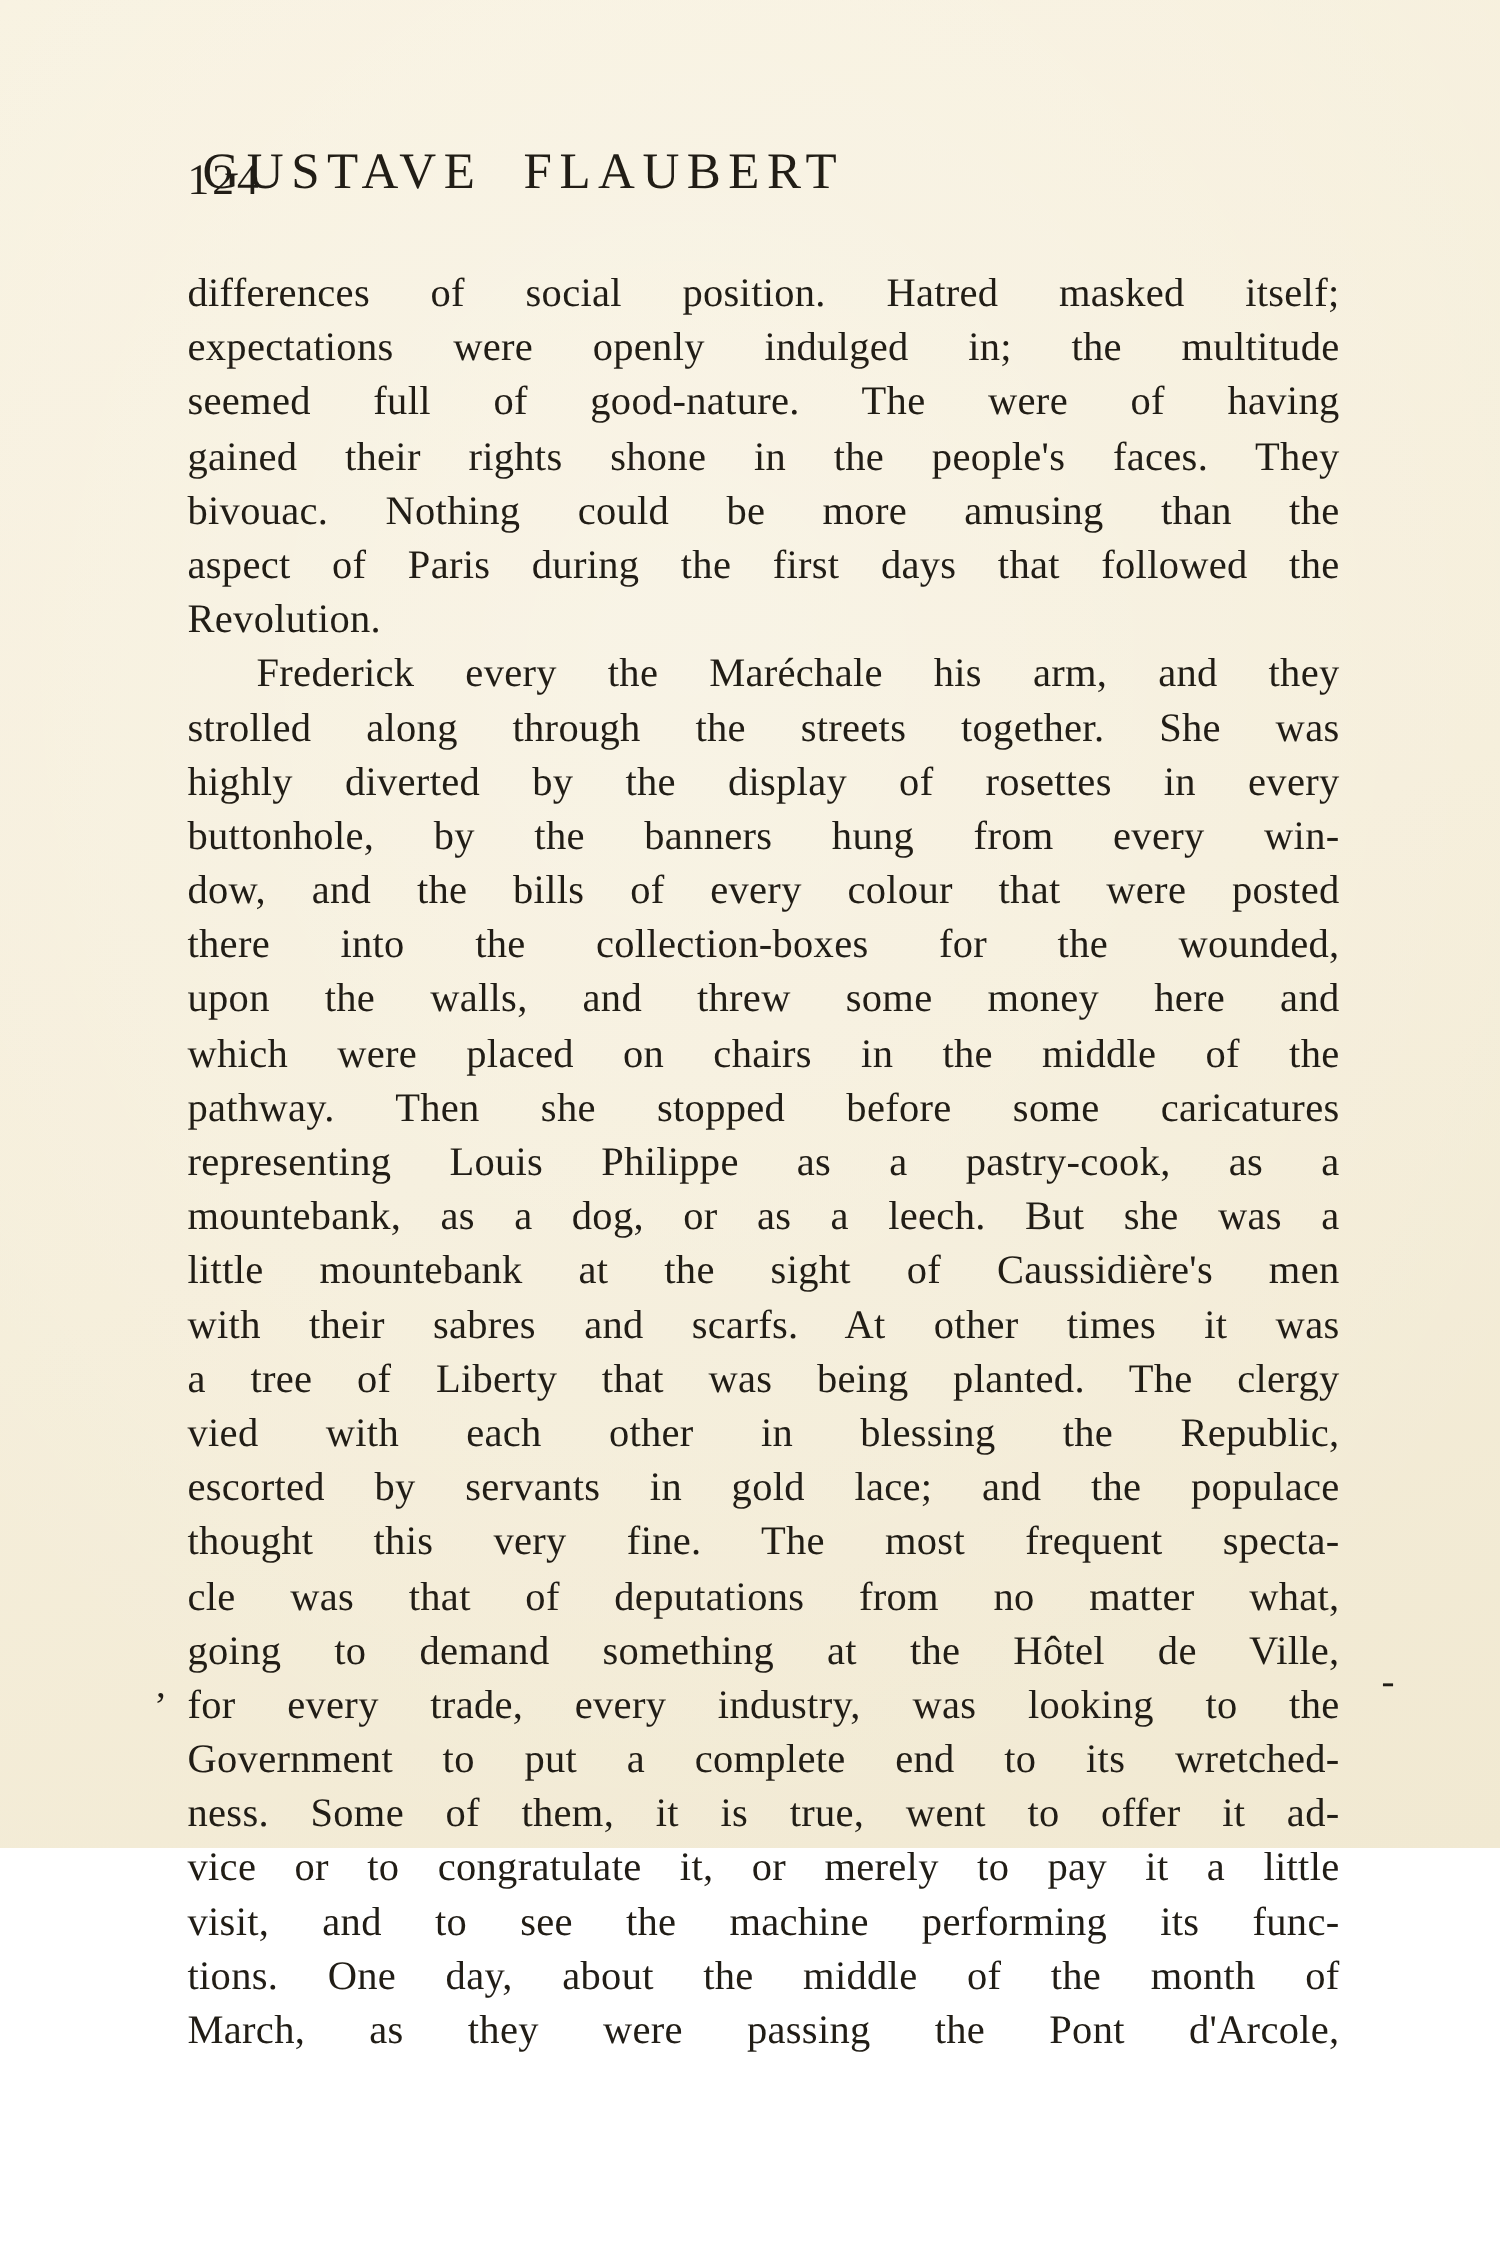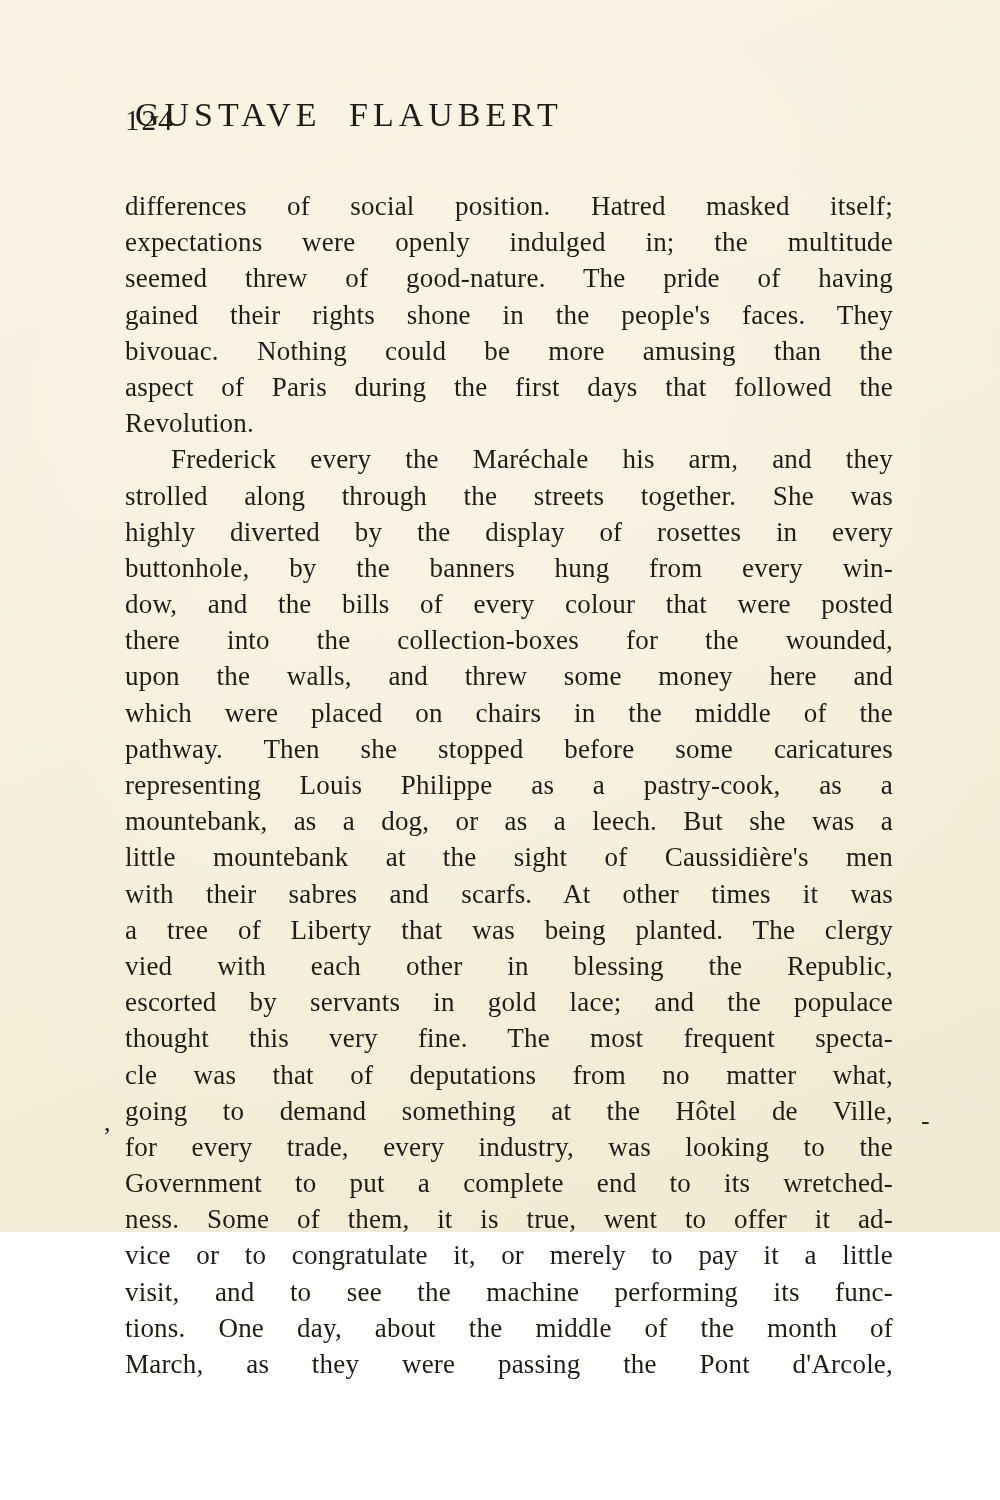--- a/index.html
+++ b/index.html
@@ -41,21 +41,21 @@
   .book-title {
     text-align: left;
     font-size: 34px;
     font-weight: 400;
     letter-spacing: 5px;
     word-spacing: 14px;
     padding-left: 10px;
   }
   .page-body {
     position: absolute;
-    top: 188px;
+    top: 177px;
     left: 125px;
     width: 768px;
   }
   .paragraph {
     margin: 0;
   }
   .line {
     font-size: 27px;
     line-height: 36.2px;
     height: 36.2px;
@@ -89,21 +89,21 @@
 <div class="page">
   <header class="page-header">
     <span class="page-number">124</span>
     <div class="book-title">GUSTAVE FLAUBERT</div>
   </header>
 
   <main class="page-body">
       <div class="paragraph">
         <div class="line">differences of social position. Hatred masked itself;</div>
         <div class="line">expectations were openly indulged in; the multitude</div>
-        <div class="line">seemed threw of good-nature. The pride of having</div>
+        <div class="line">seemed full of good-nature. The were of having</div>
         <div class="line">gained their rights shone in the people's faces. They</div>
         <div class="line">bivouac. Nothing could be more amusing than the</div>
         <div class="line">aspect of Paris during the first days that followed the</div>
         <div class="line no-justify">Revolution.</div>
       </div>
       <div class="paragraph">
         <div class="line indent">Frederick every the Maréchale his arm, and they</div>
         <div class="line">strolled along through the streets together. She was</div>
         <div class="line">highly diverted by the display of rosettes in every</div>
         <div class="line">buttonhole, by the banners hung from every win-</div>

